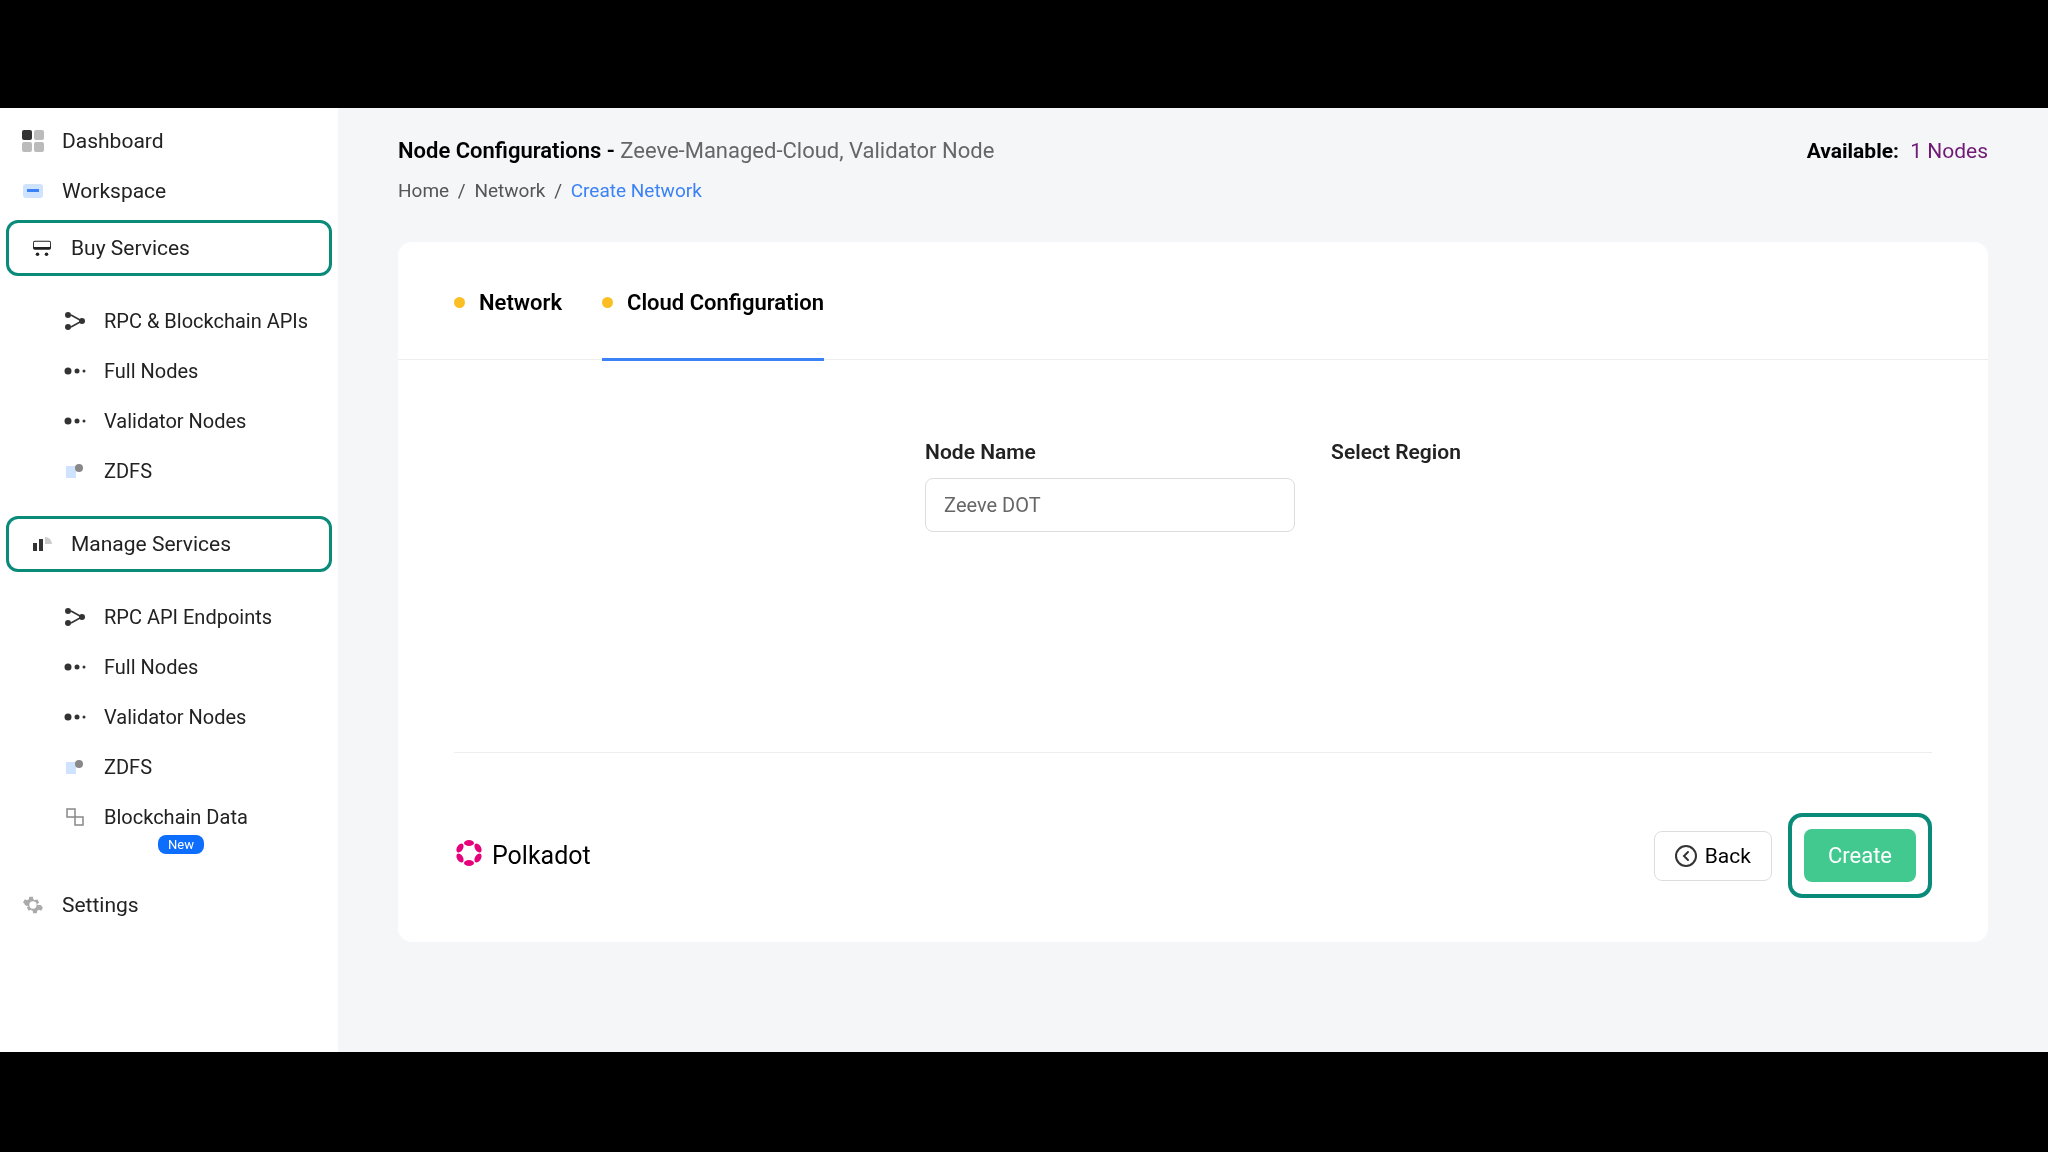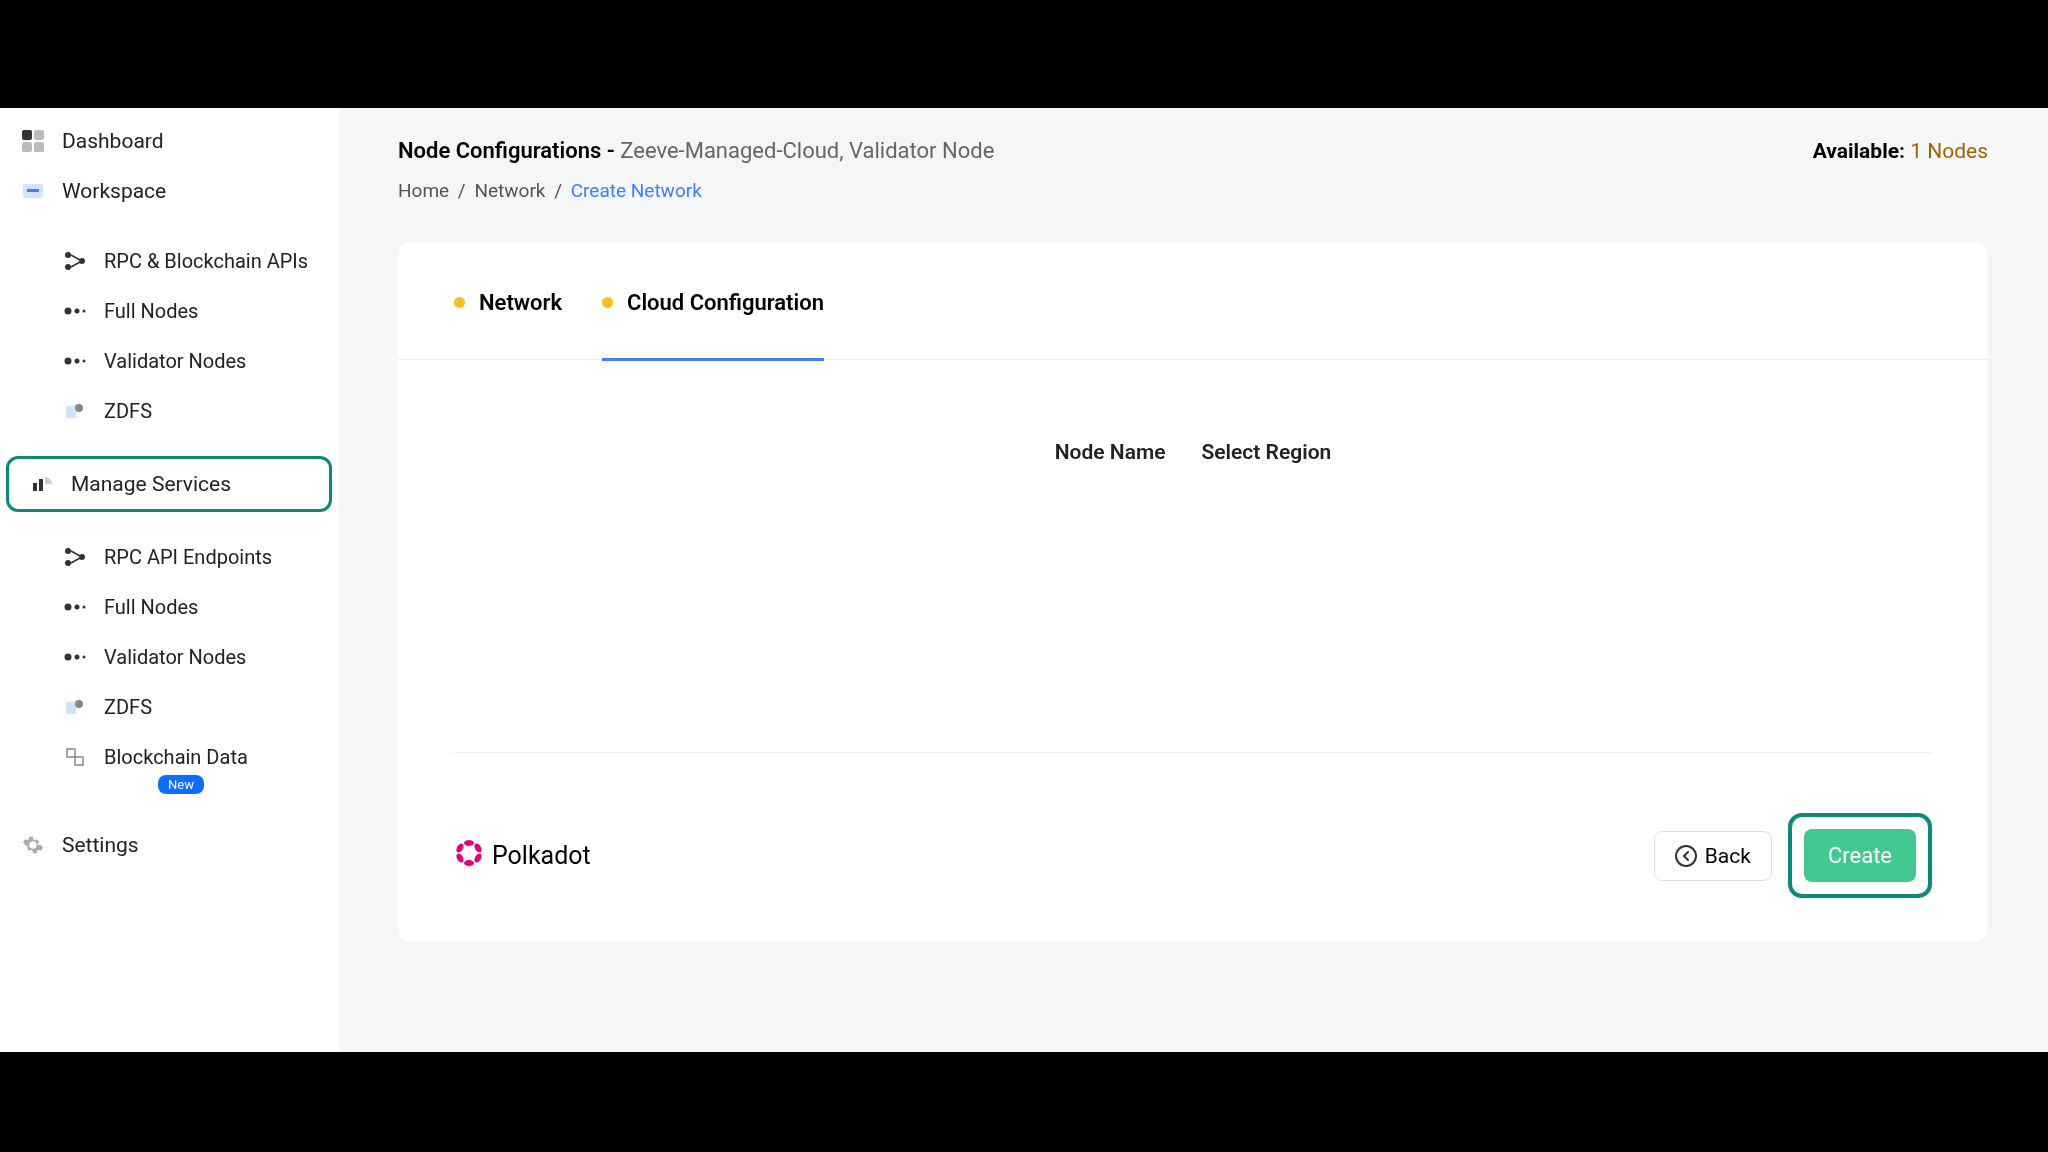--- a/index.html
+++ b/index.html
@@ -82,21 +82,21 @@
     }
     .header-left {
       font-size: 22px;
     }
     .header-left .strong { font-weight: 600; }
     .header-left .muted { color: #666; }
     .header-right {
       font-size: 21px;
     }
     .header-right .strong { font-weight: 700; }
-    .header-right .muted { color: #a16207; }
+    .header-right .muted { color: #701a75; margin-left: 6px; }
     .breadcrumb {
       font-size: 19px;
       color: #555;
       margin-top: 16px;
       margin-bottom: 40px;
     }
     .breadcrumb a { color: #555; text-decoration: none; }
     .breadcrumb .sep { margin: 0 4px; }
     .breadcrumb .current { color: #3b82f6; }
     .card {
@@ -261,20 +261,33 @@
         </span>
       <span>Dashboard</span>
     </div>
     <div class="side-item">
       <span class="icon-slot">
           <span class="i-ws"></span>
         </span>
       <span>Workspace</span>
     </div>
 
+    <div class="highlighted-box pad-left">
+      <div class="side-item" style="padding-left:6px;">
+        <span class="icon-slot i-cart">
+          <svg width="22" height="18" viewBox="0 0 24 20">
+              <rect x="2" y="2" width="20" height="10" rx="2" fill="#222"></rect>
+              <rect x="3" y="3" width="18" height="6" rx="1" fill="#fff"></rect>
+              <circle cx="7" cy="17" r="2" fill="#222"></circle>
+              <circle cx="17" cy="17" r="2" fill="#222"></circle>
+            </svg>
+        </span>
+        <span>Buy Services</span>
+      </div>
+    </div>
 
     <div class="side-sub-item" style="margin-top:20px;">
       <span class="icon-slot">
         <svg width="22" height="20" viewBox="0 0 22 20">
             <circle cx="4" cy="4" r="3" fill="#333"></circle>
             <circle cx="4" cy="16" r="3" fill="#333"></circle>
             <circle cx="18" cy="10" r="3" fill="#333"></circle>
             <path d="M7 4 L16 9 M7 16 L16 11" stroke="#333" stroke-width="1.5"></path>
           </svg>
       </span>
@@ -408,20 +421,21 @@
         </div>
         <div class="tab active">
           <span class="dot"></span>
           <span>Cloud Configuration</span>
         </div>
       </div>
 
       <div class="form-area">
         <div class="field">
           <label>Node Name</label>
+          <input class="input-text" value="Zeeve DOT" style="">
         </div>
         <div class="field">
           <label>Select Region</label>
         </div>
       </div>
 
       <div class="card-footer">
         <div class="polkadot">
           <span class="polkadot-logo">
             <svg width="30" height="30" viewBox="0 0 30 30">

